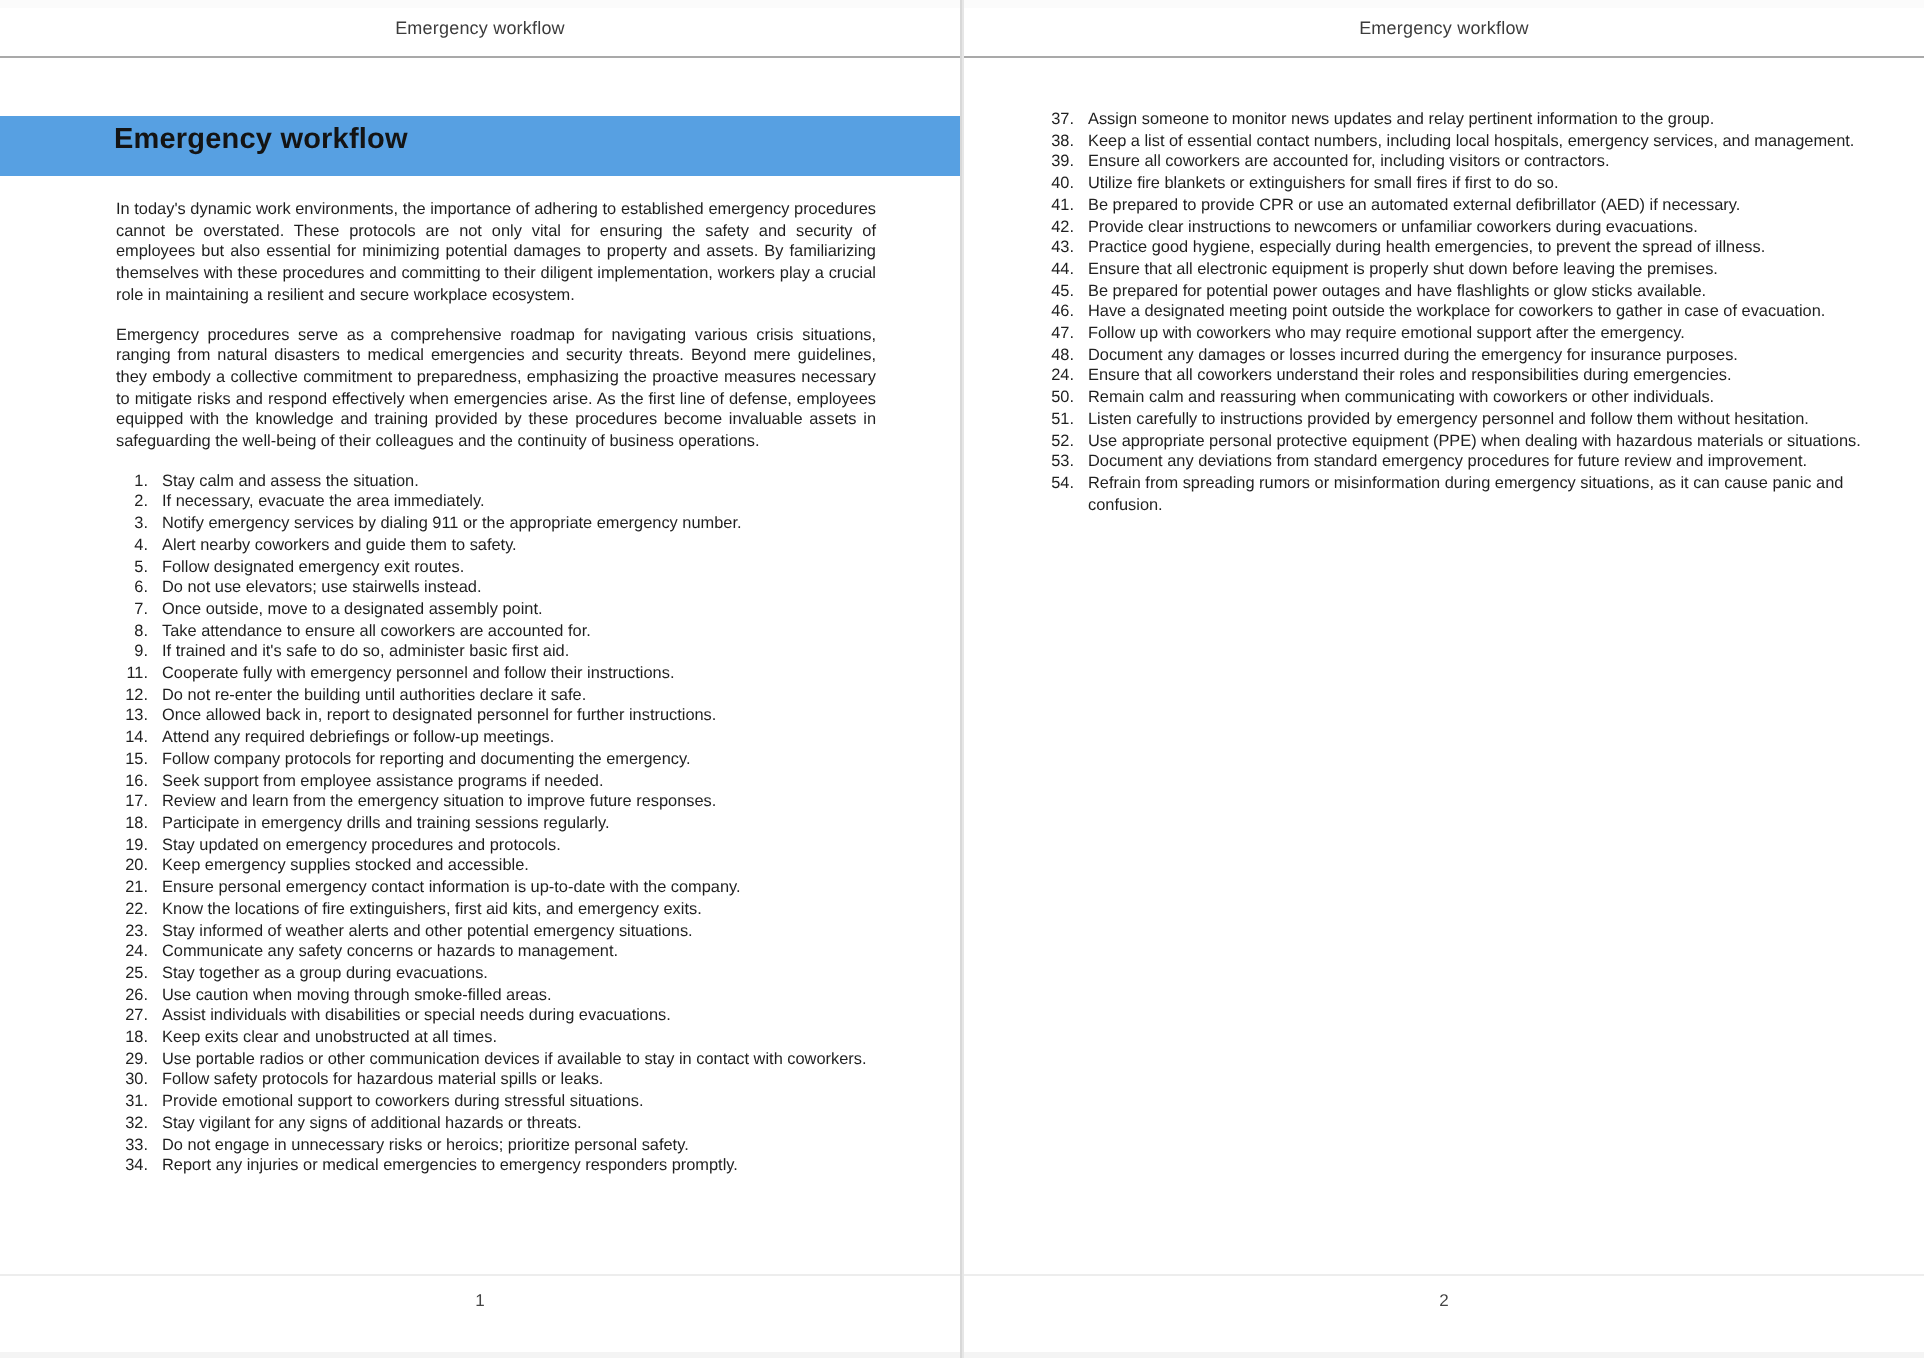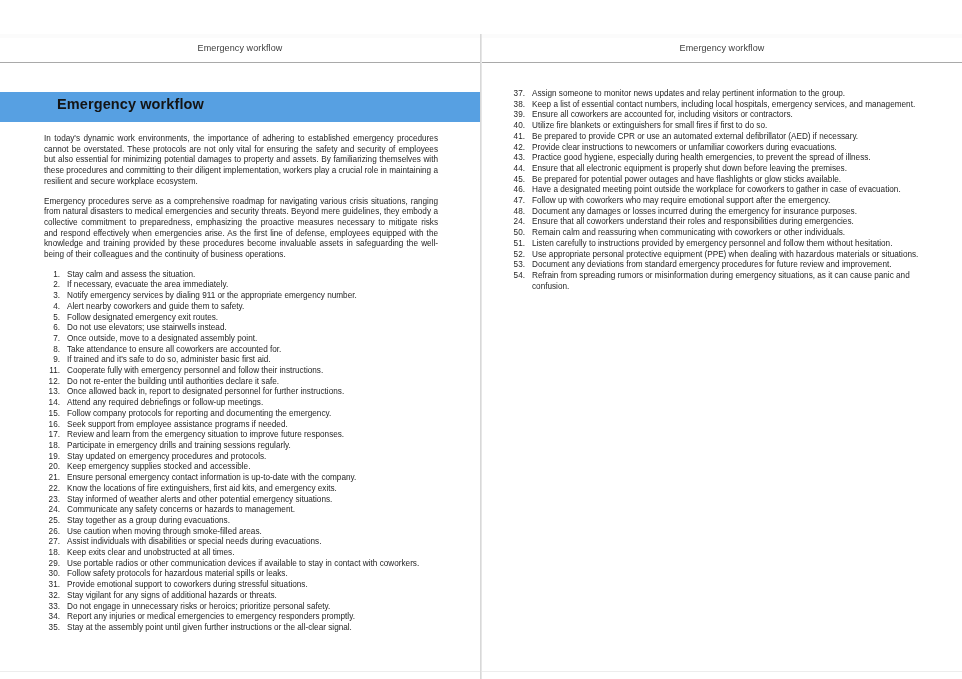--- a/index.html
+++ b/index.html
@@ -15,21 +15,20 @@
     color: #1a1a1a;
     -webkit-font-smoothing: antialiased;
   }
 
   .viewport {
     position: relative;
     width: 962px;
     height: 520px;
     background: #ffffff;
     display: flex;
-    margin-top: 34px;
   }
 
   
   .page {
     position: relative;
     width: 481px;
     height: 679px;
     background: #ffffff;
     box-sizing: border-box;
     overflow: hidden;
@@ -83,27 +82,27 @@
     top: 62px;
     font-size: 14.5px;
     font-weight: bold;
     color: #141414;
     letter-spacing: 0.1px;
   }
 
   
   .content {
     position: absolute;
-    left: 44px;
+    left: 58px;
     right: 42px;
     top: 100px;
   }
   .content-right {
     position: absolute;
-    left: 27px;
+    left: 39px;
     right: 27px;
     top: 55px;
   }
 
   p.para {
     margin: 0 0 9px 0;
     font-size: 8.2px;
     line-height: 10.7px;
     text-align: justify;
     color: #1f1f1f;
@@ -305,24 +304,20 @@
             <span class="txt">Stay vigilant for any signs of additional hazards or threats.</span>
           </li>
           <li>
             <span class="num">33.</span>
             <span class="txt">Do not engage in unnecessary risks or heroics; prioritize personal safety.</span>
           </li>
           <li>
             <span class="num">34.</span>
             <span class="txt">Report any injuries or medical emergencies to emergency responders promptly.</span>
           </li>
-          <li>
-            <span class="num">35.</span>
-            <span class="txt">Stay at the assembly point until given further instructions or the all-clear signal.</span>
-          </li>
         </ol>
     </div>
 
     <div class="footer-rule"></div>
     <div class="page-number">1</div>
     <div class="sheet-bottom-edge"></div>
   </div>
 
   <div class="page page-right">
     <div class="sheet-top-edge"></div>

